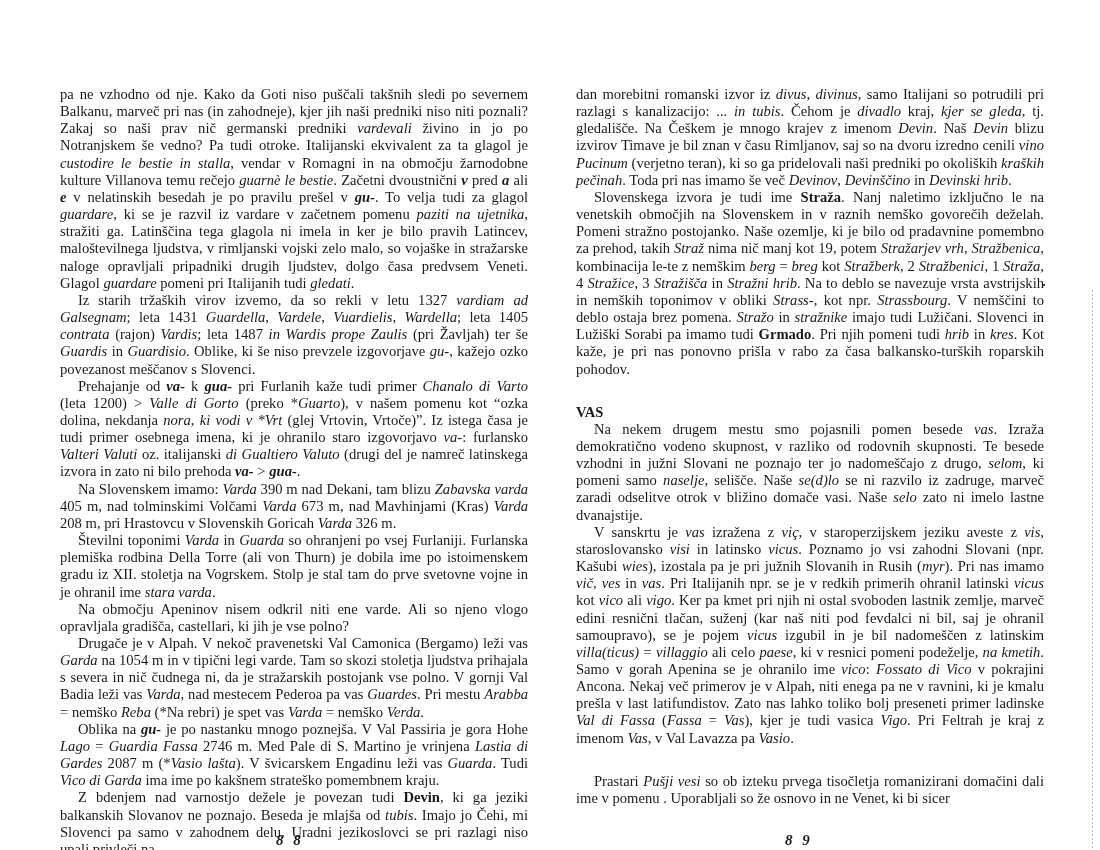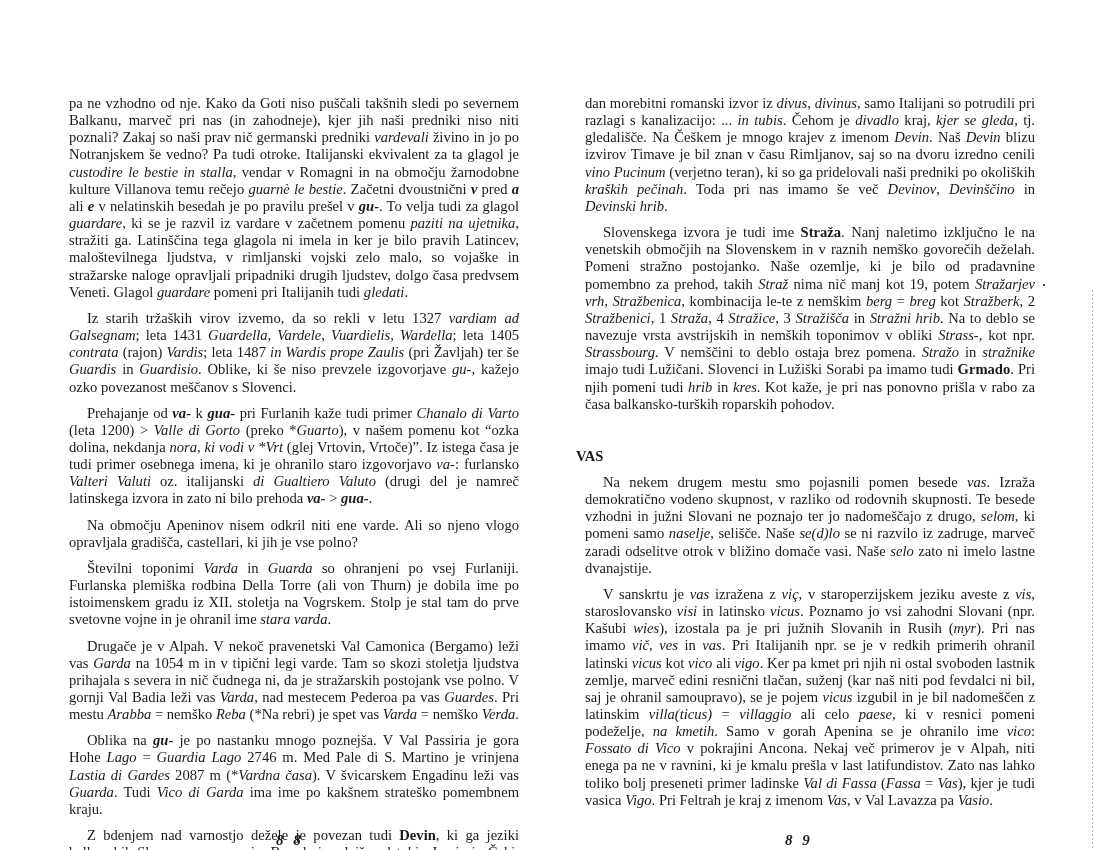--- a/index.html
+++ b/index.html
@@ -6,21 +6,21 @@
   body {
     width: 1100px; height: 850px; background: #ffffff; position: relative; overflow: hidden;
     font-family: "Liberation Serif", "DejaVu Serif", serif; color: #1a1a1a;
   }
   .page {
     position: absolute; top: 86px; width: 468px;
     font-size: 14.6px; line-height: 17.15px; text-align: justify;
   }
   .page.left { left: 60px; }
   .page.right { left: 576px; }
-  .page p { margin: 9px; text-indent: 0; }
+  .page p { margin: 0; text-indent: 0; }
   .page p.ind { text-indent: 18px; }
   .page h3 {
     margin: 0; font-size: 14.6px; line-height: 17.15px; font-weight: bold;
   }
   .gap { height: 26px; }
   .folio {
     position: absolute; top: 788px; font-style: italic; font-weight: bold;
     font-size: 15px; letter-spacing: 3px; margin-top: 44px;
   }
   .folio.left { left: 276px; }
@@ -32,24 +32,25 @@
   .dot { position: absolute; left: 1043px; top: 284px; width: 2px; height: 2px; background: #444; }
 </style>
 </head>
 <body>
 
 <div class="page left">
   <div>
       <p>pa ne vzhodno od nje. Kako da Goti niso puščali takšnih sledi po severnem Balkanu, marveč pri nas (in zahodneje), kjer jih naši predniki niso niti poznali? Zakaj so naši prav nič germanski predniki <i>vardevali</i> živino in jo po Notranjskem še vedno? Pa tudi otroke. Italijanski ekvivalent za ta glagol je <i>custodire le bestie in stalla</i>, vendar v Romagni in na območju žarnodobne kulture Villanova temu rečejo <i>guarnè le bestie</i>. Začetni dvoustnični <b><i>v</i></b> pred <b><i>a</i></b> ali <b><i>e</i></b> v nelatinskih besedah je po pravilu prešel v <b><i>gu-</i></b>. To velja tudi za glagol <i>guardare</i>, ki se je razvil iz vardare v začetnem pomenu <i>paziti na ujetnika</i>, stražiti ga. Latinščina tega glagola ni imela in ker je bilo pravih Latincev, maloštevilnega ljudstva, v rimljanski vojski zelo malo, so vojaške in stražarske naloge opravljali pripadniki drugih ljudstev, dolgo časa predvsem Veneti. Glagol <i>guardare</i> pomeni pri Italijanih tudi <i>gledati</i>.</p>
       <p class="ind">Iz starih tržaških virov izvemo, da so rekli v letu 1327 <i>vardiam ad Galsegnam</i>; leta 1431 <i>Guardella</i>, <i>Vardele</i>, <i>Vuardielis</i>, <i>Wardella</i>; leta 1405 <i>contrata</i> (rajon) <i>Vardis</i>; leta 1487 <i>in Wardis prope Zaulis</i> (pri Žavljah) ter še <i>Guardis</i> in <i>Guardisio</i>. Oblike, ki še niso prevzele izgovorjave <i>gu-</i>, kažejo ozko povezanost meščanov s Slovenci.</p>
       <p class="ind">Prehajanje od <b><i>va-</i></b> k <b><i>gua-</i></b> pri Furlanih kaže tudi primer <i>Chanalo di Varto</i> (leta 1200) &gt; <i>Valle di Gorto</i> (preko *<i>Guarto</i>), v našem pomenu kot “ozka dolina, nekdanja <i>nora, ki vodi v *Vrt</i> (glej Vrtovin, Vrtoče)”. Iz istega časa je tudi primer osebnega imena, ki je ohranilo staro izgovorjavo <i>va-</i>: furlansko <i>Valteri Valuti</i> oz. italijanski <i>di Gualtiero Valuto</i> (drugi del je namreč latinskega izvora in zato ni bilo prehoda <b><i>va-</i></b> &gt; <b><i>gua-</i></b>.</p>
+      <p class="ind">Na Slovenskem imamo: <i>Varda</i> 390 m nad Dekani, tam blizu <i>Zabavska varda</i> 405 m, nad tolminskimi Volčami <i>Varda</i> 673 m, nad Mavhinjami (Kras) <i>Varda</i> 208 m, pri Hrastovcu v Slovenskih Goricah <i>Varda</i> 326 m.</p>
+      <p class="ind">Številni toponimi <i>Varda</i> in <i>Guarda</i> so ohranjeni po vsej Furlaniji. Furlanska plemiška rodbina Della Torre (ali von Thurn) je dobila ime po istoimenskem gradu iz XII. stoletja na Vogrskem. Stolp je stal tam do prve svetovne vojne in je ohranil ime <i>stara varda</i>.</p>
       <p class="ind">Na območju Apeninov nisem odkril niti ene varde. Ali so njeno vlogo opravljala gradišča, castellari, ki jih je vse polno?</p>
-      <p class="ind">Številni toponimi <i>Varda</i> in <i>Guarda</i> so ohranjeni po vsej Furlaniji. Furlanska plemiška rodbina Della Torre (ali von Thurn) je dobila ime po istoimenskem gradu iz XII. stoletja na Vogrskem. Stolp je stal tam do prve svetovne vojne in je ohranil ime <i>stara varda</i>.</p>
       <p class="ind">Drugače je v Alpah. V nekoč pravenetski Val Camonica (Bergamo) leži vas <i>Garda</i> na 1054 m in v tipični legi varde. Tam so skozi stoletja ljudstva prihajala s severa in nič čudnega ni, da je stražarskih postojank vse polno. V gornji Val Badia leži vas <i>Varda</i>, nad mestecem Pederoa pa vas <i>Guardes</i>. Pri mestu <i>Arabba</i> = nemško <i>Reba</i> (*Na rebri) je spet vas <i>Varda</i> = nemško <i>Verda</i>.</p>
-      <p class="ind">Oblika na <b><i>gu-</i></b> je po nastanku mnogo poznejša. V Val Passiria je gora Hohe <i>Lago</i> = <i>Guardia Lago</i> 2746 m. Med Pale di S. Martino je vrinjena <i>Lastia di Gardes</i> 2087 m (*<i>Vardna časa</i>). V švicarskem Engadinu leži vas <i>Guarda</i>. Tudi <i>Vico di Garda</i> ima ime po kakšnem strateško pomembnem kraju.</p>
+      <p class="ind">Oblika na <b><i>gu-</i></b> je po nastanku mnogo poznejša. V Val Passiria je gora Hohe <i>Lago</i> = <i>Guardia Fassa</i> 2746 m. Med Pale di S. Martino je vrinjena <i>Lastia di Gardes</i> 2087 m (*<i>Vasio lašta</i>). V švicarskem Engadinu leži vas <i>Guarda</i>. Tudi <i>Vico di Garda</i> ima ime po kakšnem strateško pomembnem kraju.</p>
       <p class="ind">Z bdenjem nad varnostjo dežele je povezan tudi <b>Devin</b>, ki ga jeziki balkanskih Slovanov ne poznajo. Beseda je mlajša od <i>tubis</i>. Imajo jo Čehi, mi Slovenci pa samo v zahodnem delu. Uradni jezikoslovci se pri razlagi niso upali privleči na</p>
     </div>
 </div>
 <div class="folio left">8 8</div>
 
 <div class="page right">
   <div>
       <p>dan morebitni romanski izvor iz <i>divus</i>, <i>divinus</i>, samo Italijani so potrudili pri razlagi s kanalizacijo: ... <i>in tubis</i>. Čehom je <i>divadlo</i> kraj, <i>kjer se gleda</i>, tj. gledališče. Na Češkem je mnogo krajev z imenom <i>Devin</i>. Naš <i>Devin</i> blizu izvirov Timave je bil znan v času Rimljanov, saj so na dvoru izredno cenili <i>vino Pucinum</i> (verjetno teran), ki so ga pridelovali naši predniki po okoliških <i>kraških pečinah</i>. Toda pri nas imamo še več <i>Devinov</i>, <i>Devinščino</i> in <i>Devinski hrib</i>.</p>
       <p class="ind">Slovenskega izvora je tudi ime <b>Straža</b>. Nanj naletimo izključno le na venetskih območjih na Slovenskem in v raznih nemško govorečih deželah. Pomeni stražno postojanko. Naše ozemlje, ki je bilo od pradavnine pomembno za prehod, takih <i>Straž</i> nima nič manj kot 19, potem <i>Stražarjev vrh</i>, <i>Stražbenica</i>, kombinacija le-te z nemškim <i>berg</i> = <i>breg</i> kot <i>Stražberk</i>, 2 <i>Stražbenici</i>, 1 <i>Straža</i>, 4 <i>Stražice</i>, 3 <i>Stražišča</i> in <i>Stražni hrib</i>. Na to deblo se navezuje vrsta avstrijskih in nemških toponimov v obliki <i>Strass-</i>, kot npr. <i>Strassbourg</i>. V nemščini to deblo ostaja brez pomena. <i>Stražo</i> in <i>stražnike</i> imajo tudi Lužičani. Slovenci in Lužiški Sorabi pa imamo tudi <b>Grmado</b>. Pri njih pomeni tudi <i>hrib</i> in <i>kres</i>. Kot kaže, je pri nas ponovno prišla v rabo za časa balkansko-turških roparskih pohodov.</p>
     </div>

